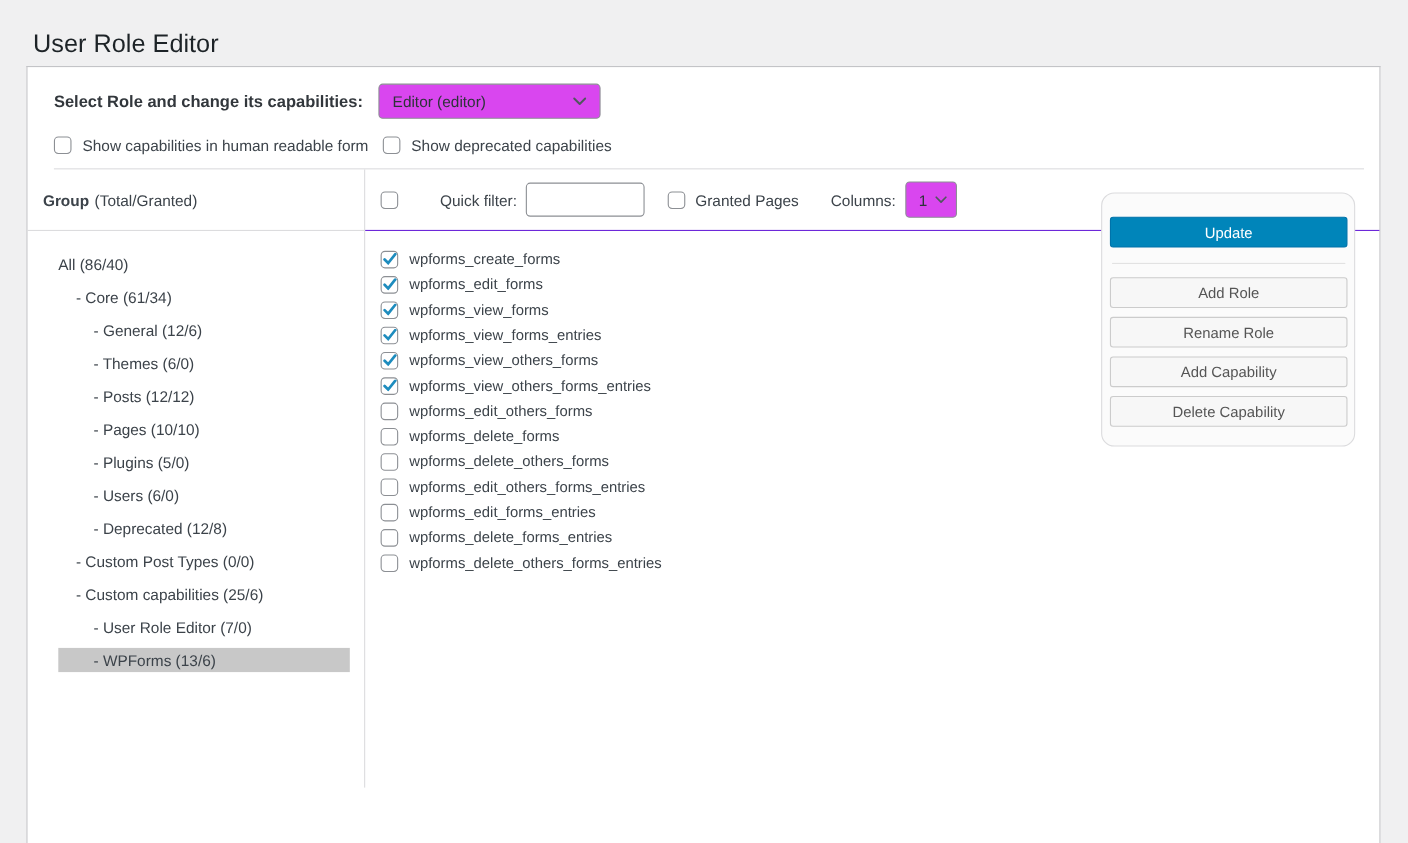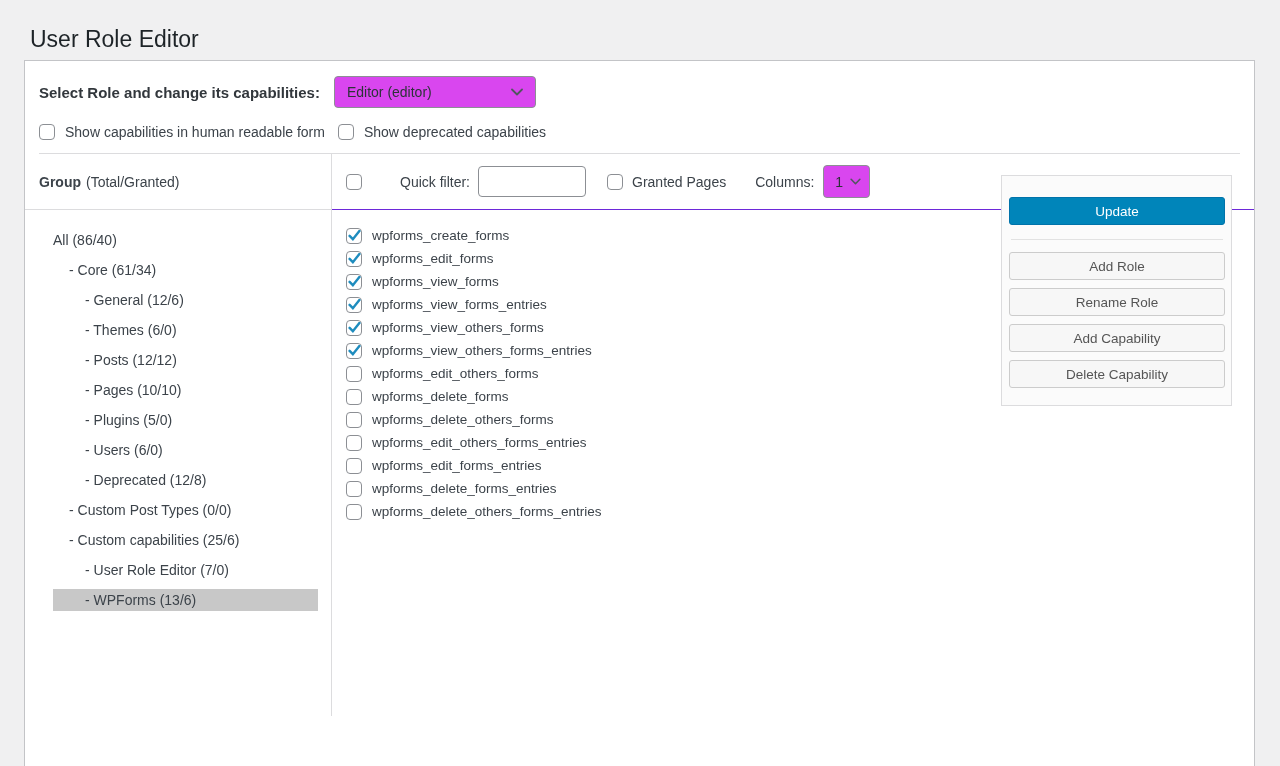--- a/index.html
+++ b/index.html
@@ -13,21 +13,21 @@
   }
   .page-title {
     margin:0; padding:27px 0 9px 30px;
     font-size:23px; font-weight:400; color:#1d2327; line-height:1.1;
   }
   .container {
     position:absolute; left:24px; top:60px; width:1231px; height:716px;
     background:#fff; border:1px solid #c3c4c7; border-bottom:none;
   }
   
-  .top-controls { padding:15px 14px 0 14px; }
+  .top-controls { padding:15px 14px 0 24px; }
   .role-row { display:flex; align-items:center; }
   .role-label { font-size:15px; font-weight:700; color:#32373c; }
   .select {
     border:1px solid #8c8f94; border-radius:4px; background:#d946ef;
     display:flex; align-items:center; justify-content:space-between;
     font-size:14px; color:#2c3338; cursor:pointer;
   }
   .role-select { margin-left:14px; width:202px; height:32px; padding:0 12px; }
   .chev { flex-shrink:0; }
   .checks-row { display:flex; align-items:flex-end; margin-top:16px; }
@@ -75,21 +75,21 @@
   .tree-item.lvl-1 { padding-left:16px; }
   .tree-item.lvl-2 { padding-left:32px; }
   .tree-item.selected { background:#c8c8c8; }
   
   .caps { padding:14px 0 0 14px; }
   .cap-row { display:flex; align-items:center; height:23px; }
   .cap-label { margin-left:10px; font-size:13.5px; color:#3c434a; white-space:nowrap; }
   
   .side-panel {
     position:absolute; top:21px; right:22px; width:231px; height:231px;
-    background:#fbfbfb; border:1px solid #dcdcde; border-radius:0;
+    background:#fbfbfb; border:1px solid #dcdcde; border-radius:12px;
     padding:21px 6px 0 7px;
   }
   .btn {
     display:block; width:100%; height:28px;
     border-radius:3px; font-family:inherit; font-size:13.5px; cursor:pointer;
   }
   .btn-primary { background:#0085ba; border:1px solid #0073aa; color:#fff; }
   .panel-divider { border-top:1px solid #e2e2e2; margin:14px 2px 12px 2px; }
   .btn-secondary {
     background:#f7f7f7; border:1px solid #ccc; color:#555; margin-bottom:8px;

